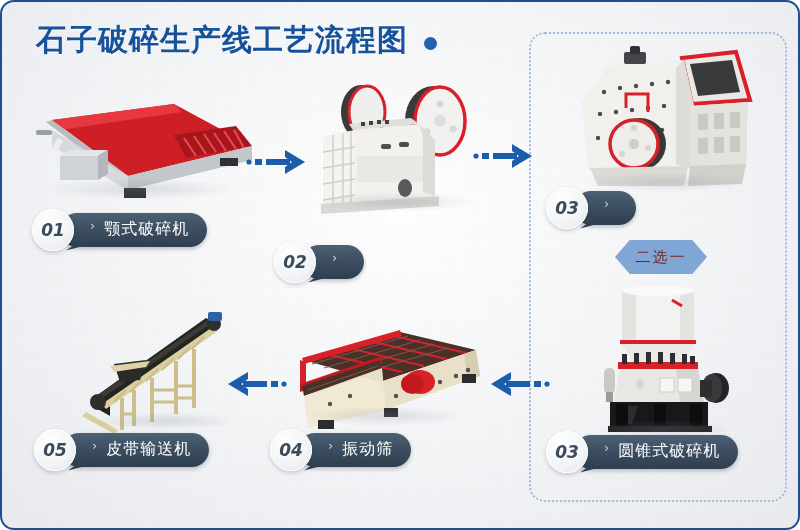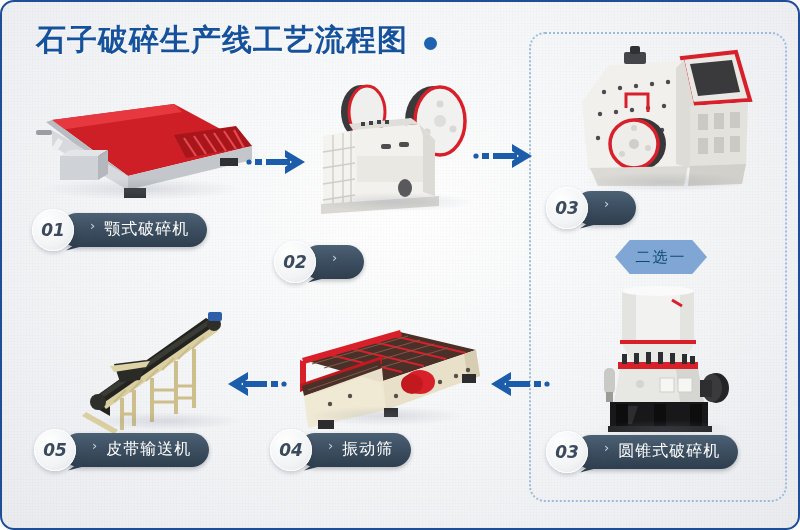--- a/index.html
+++ b/index.html
@@ -107,21 +107,21 @@
   .arrow { position: absolute; z-index: 4; }
 
   
   #choice-badge {
     position: absolute;
     left: 613px; top: 238px;
     width: 92px; height: 34px;
     background: #7fa6d4;
     clip-path: polygon(16% 0, 84% 0, 100% 50%, 84% 100%, 16% 100%, 0 50%);
     display: flex; align-items: center; justify-content: center;
-    color: #0c4a6e; font-size: 15px; letter-spacing: 2px;
+    color: #7f1d1d; font-size: 15px; letter-spacing: 2px;
     z-index: 6;
   }
 
   
   .shadow {
     position: absolute;
     border-radius: 50%;
     background: radial-gradient(ellipse, rgba(120,130,145,0.22) 0%, rgba(120,130,145,0) 70%);
   }
 </style>

